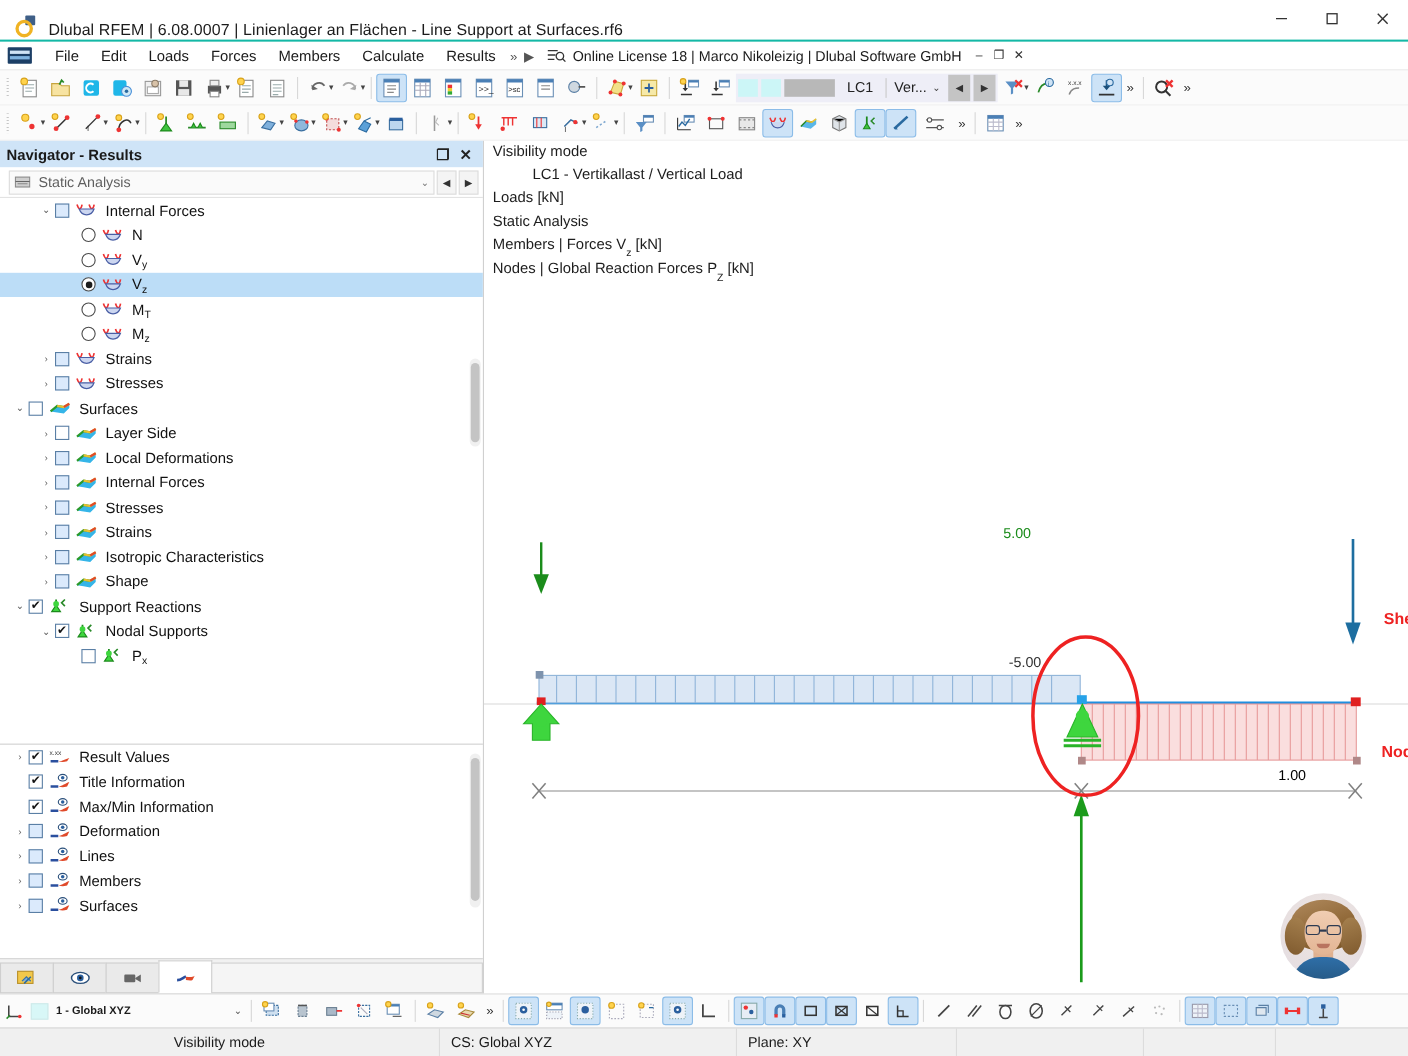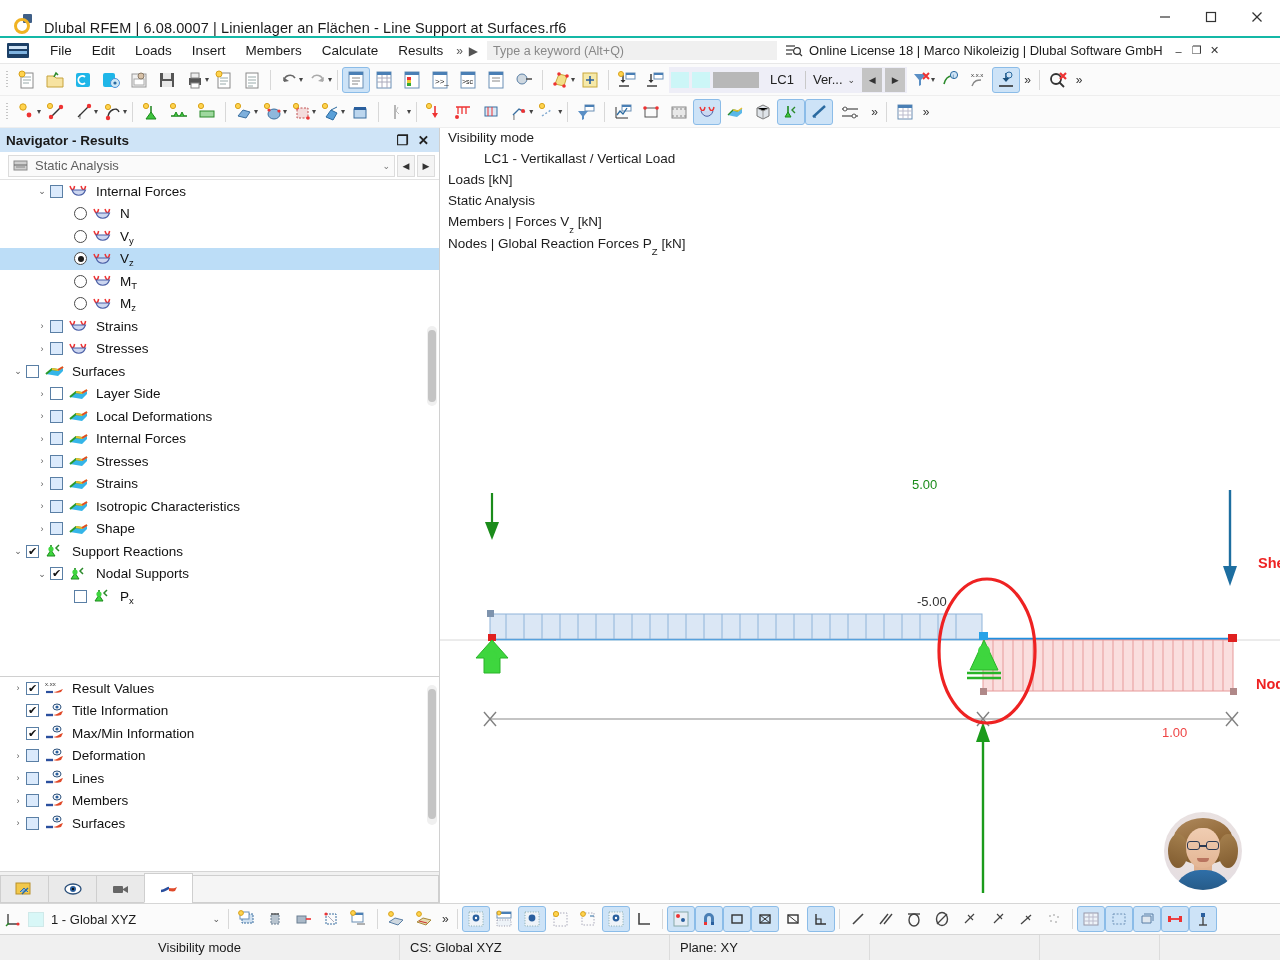--- a/index.html
+++ b/index.html
@@ -166,21 +166,21 @@
   .av-hairR { position:absolute; left:54px; top:22px; width:20px; height:34px; border-radius:50%;
               background: linear-gradient(160deg,#a6814f,#7f5a2e); }
 
   
   .statusbar-top {
     height: 31px; display: flex; align-items: center; background: #fbfbfb; flex: 0 0 31px;
     border-top: 1px solid #d6d6d6; padding-left: 2px; overflow: hidden;
   }
   .cs-combo { display:flex; align-items:center; width: 200px; height: 24px; gap: 7px; padding: 0 4px;}
   .cs-swatch { width: 16px; height: 15px; background: #d8f7f7; border: 1px solid #cfe9e9;}
-  .cs-text { font-size: 13px; color: #1b1b1b; }
+  .cs-text { font-size: 10px; color: #1b1b1b; font-weight: bold; }
   .cs-chev { margin-left: auto; font-size: 9px; color: #555; }
   .statusbar-bot {
     height: 26px; display: flex; align-items: center; background: #f0f0f0; flex: 0 0 26px;
     border-top: 1px solid #d6d6d6; font-size: 13px; color: #1b1b1b;
   }
   .sb-cell { padding: 0 10px; height: 26px; display: flex; align-items: center;
              border-right: 1px solid #dcdcdc; }
   .sb-cell.grow { flex: 1; }
   .sb-first { width: 400px; justify-content: center; }
 </style>
@@ -217,27 +217,26 @@
 
   <div class="menubar">
     <div class="menu-appicon">
       <div class="b1"></div>
         <div class="b2"></div>
         <div class="b3"></div>
     </div>
     <div class="menu-item">File</div>
     <div class="menu-item">Edit</div>
     <div class="menu-item">Loads</div>
-    <div class="menu-item">Insert</div>
+    <div class="menu-item">Forces</div>
     <div class="menu-item">Members</div>
     <div class="menu-item">Calculate</div>
     <div class="menu-item">Results</div>
     <div class="menu-chev">»</div>
     <div class="menu-chev">▶</div>
-    <div class="search-box">Type a keyword (Alt+Q)</div>
     <div class="license-zone">
       <div class="license-ico">
         <svg width="18" height="15">
             <line x1="1" y1="3" x2="10" y2="3" stroke="#333" stroke-width="1.2"></line>
             <line x1="1" y1="7" x2="8" y2="7" stroke="#333" stroke-width="1.2"></line>
             <line x1="1" y1="11" x2="7" y2="11" stroke="#333" stroke-width="1.2"></line>
             <circle cx="12" cy="8" r="3.4" fill="none" stroke="#333" stroke-width="1.2"></circle>
             <line x1="14.4" y1="10.4" x2="17" y2="13" stroke="#333" stroke-width="1.2"></line>
           </svg>
       </div>
@@ -1197,21 +1196,21 @@
           <path d="M124 622 L140 628 L124 634 Z" fill="#e02020"></path>
           <line x1="74" y1="628" x2="74" y2="660" stroke="#2020e0" stroke-width="2.4"></line>
           <path d="M68 658 L74 676 L80 658 Z" fill="#2020e0"></path>
         </g>
       </svg>
 
       <div class="vp-text" style="left:472px; top:349px; color:#1b8c1b; font-size:13px;">5.00</div>
 
       <div class="vp-text" style="left:477px; top:466px; color:#333; font-size:13px;">-5.00</div>
 
-      <div class="vp-text" style="left:722px; top:569px; color:#ef4444; font-size:13px;margin-top:28px;">1.00</div>
+      <div class="vp-text" style="left:722px; top:569px; color:#000000; font-size:13px;">1.00</div>
 
       <div class="vp-text" style="left:818px; top:427px; color:#ee2222; font-size:14.5px; font-weight:bold; text-shadow:0 0 4px #fff,0 0 4px #fff,1px 1px 3px #fff;">Shear force jump</div>
       <div class="vp-text" style="left:816px; top:548px; color:#ee2222; font-size:14.5px; font-weight:bold; text-shadow:0 0 4px #fff,0 0 4px #fff,1px 1px 3px #fff;">Nodal support</div>
 
       <div class="avatar" style="left:724px; top:684px;">
         <div class="av-hair"></div>
           <div class="av-hairL"></div>
           <div class="av-hairR"></div>
         <div class="av-neck"></div>
           <div class="av-body"></div>

